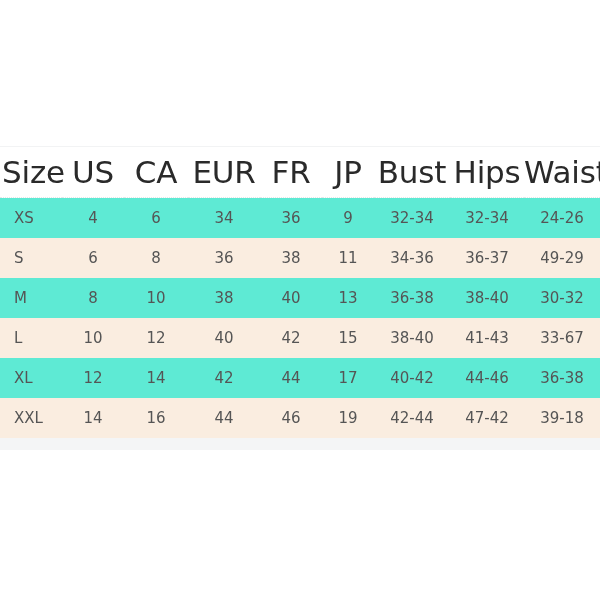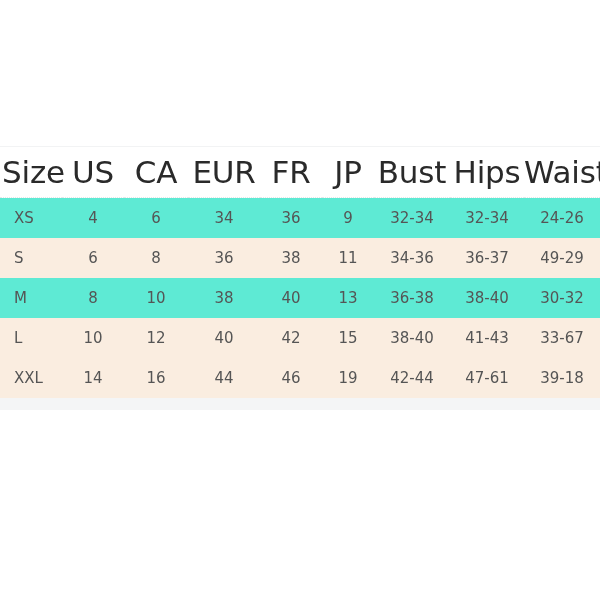--- a/index.html
+++ b/index.html
@@ -160,30 +160,41 @@
         <td>10</td>
         <td>12</td>
         <td>40</td>
         <td>42</td>
         <td>15</td>
         <td>38-40</td>
         <td>41-43</td>
         <td>33-67</td>
       </tr>
 
+      <tr class="row-base">
+        <td class="col-size">XL</td>
+        <td>12</td>
+        <td>14</td>
+        <td>42</td>
+        <td>44</td>
+        <td>17</td>
+        <td>40-42</td>
+        <td>44-46</td>
+        <td>36-38</td>
+      </tr>
 
       <tr class="row-alt">
         <td class="col-size">XXL</td>
         <td>14</td>
         <td>16</td>
         <td>44</td>
         <td>46</td>
         <td>19</td>
         <td>42-44</td>
-        <td>47-61</td>
+        <td>47-42</td>
         <td>39-18</td>
       </tr>
 
     </tbody>
   </table>
 
   <div id="table-footer-strip"></div>
 
 </div>
 

